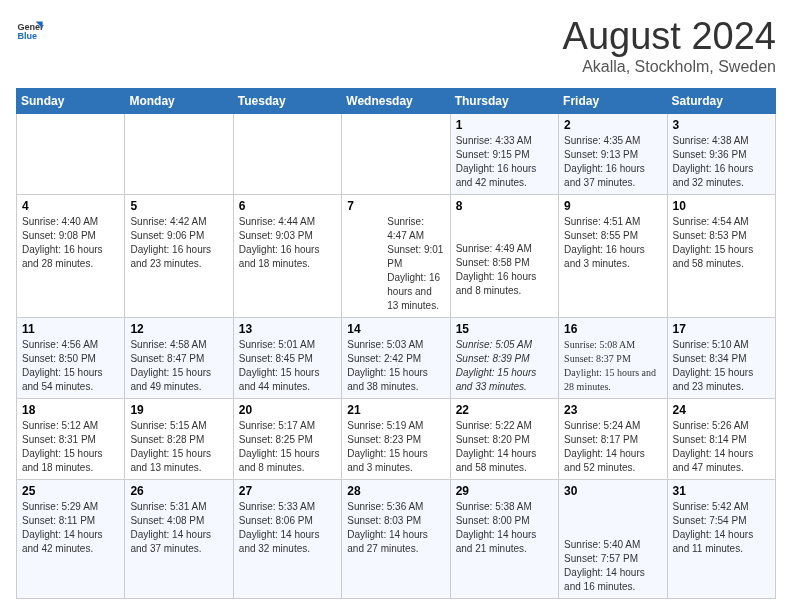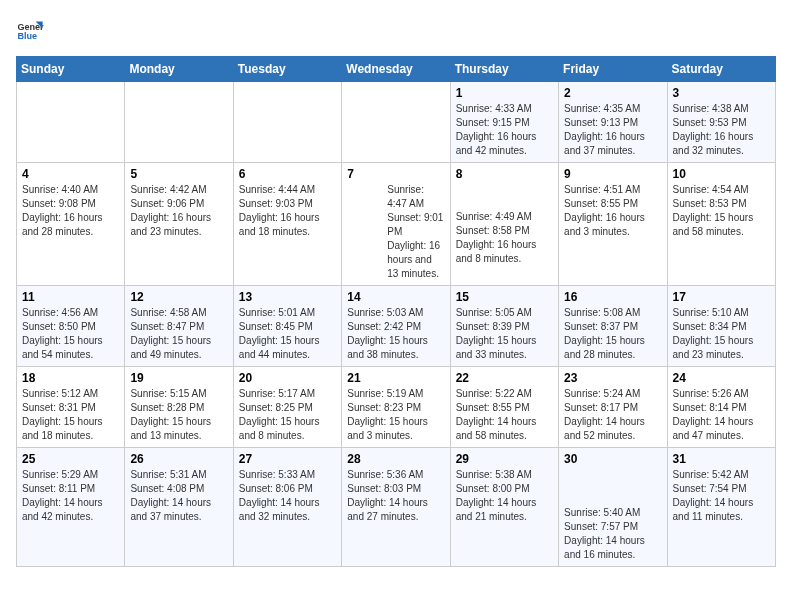--- a/index.html
+++ b/index.html
@@ -84,20 +84,24 @@
 </head>
 <body>
 
 <div class="header">
   <div class="logo">
     <svg class="logo-icon" viewBox="0 0 40 40">
       <text x="2" y="20" font-size="13" font-weight="bold" fill="#333" font-family="Arial">General</text>
       <text x="2" y="33" font-size="13" font-weight="bold" fill="#1a6bbf" font-family="Arial">Blue</text>
       <polygon points="28,8 38,8 38,18" fill="#1a6bbf"></polygon>
     </svg>
+  </div>
+  <div class="title-block">
+    <div class="cal-title">August 2024</div>
+    <div class="cal-subtitle">Akalla, Stockholm, Sweden</div>
   </div>
 </div>
 
 <table>
   <thead>
     <tr>
     <th>Sunday</th>
         <th>Monday</th>
         <th>Tuesday</th>
         <th>Wednesday</th>
@@ -120,21 +124,21 @@
         </td>
         <td>
           <span class="day-num">2</span>
           <div class="day-detail" style="white-space: pre-line;">Sunrise: 4:35 AM
 Sunset: 9:13 PM
 Daylight: 16 hours and 37 minutes.</div>
         </td>
         <td>
           <span class="day-num">3</span>
           <div class="day-detail" style="white-space: pre-line;">Sunrise: 4:38 AM
-Sunset: 9:53 PM
+Sunset: 9:36 PM
 Daylight: 16 hours and 32 minutes.</div>
         </td>
       </tr>
       <tr>
         <td>
           <span class="day-num">4</span>
           <div class="day-detail" style="white-space: pre-line;">Sunrise: 4:40 AM
 Sunset: 9:08 PM
 Daylight: 16 hours and 28 minutes.</div>
         </td>
@@ -195,27 +199,27 @@
 Daylight: 15 hours and 44 minutes.</div>
         </td>
         <td>
           <span class="day-num">14</span>
           <div class="day-detail" style="white-space: pre-line;">Sunrise: 5:03 AM
 Sunset: 2:42 PM
 Daylight: 15 hours and 38 minutes.</div>
         </td>
         <td>
           <span class="day-num">15</span>
-          <div class="day-detail" style="white-space: pre-line;">Sunrise: 5:05 AM
+          <div class="day-detail" style="white-space: pre-line; font-style: italic;">Sunrise: 5:05 AM
 Sunset: 8:39 PM
 Daylight: 15 hours and 33 minutes.</div>
         </td>
         <td>
           <span class="day-num">16</span>
-          <div class="day-detail" style="white-space: pre-line;">Sunrise: 5:08 AM
+          <div class="day-detail" style="white-space: pre-line; font-family: Liberation Serif, serif;">Sunrise: 5:08 AM
 Sunset: 8:37 PM
 Daylight: 15 hours and 28 minutes.</div>
         </td>
         <td>
           <span class="day-num">17</span>
           <div class="day-detail" style="white-space: pre-line;">Sunrise: 5:10 AM
 Sunset: 8:34 PM
 Daylight: 15 hours and 23 minutes.</div>
         </td>
       </tr>
@@ -240,21 +244,21 @@
         </td>
         <td>
           <span class="day-num">21</span>
           <div class="day-detail" style="white-space: pre-line;">Sunrise: 5:19 AM
 Sunset: 8:23 PM
 Daylight: 15 hours and 3 minutes.</div>
         </td>
         <td>
           <span class="day-num">22</span>
           <div class="day-detail" style="white-space: pre-line;">Sunrise: 5:22 AM
-Sunset: 8:55 PM
+Sunset: 8:20 PM
 Daylight: 14 hours and 58 minutes.</div>
         </td>
         <td>
           <span class="day-num">23</span>
           <div class="day-detail" style="white-space: pre-line;">Sunrise: 5:24 AM
 Sunset: 8:17 PM
 Daylight: 14 hours and 52 minutes.</div>
         </td>
         <td>
           <span class="day-num">24</span>

